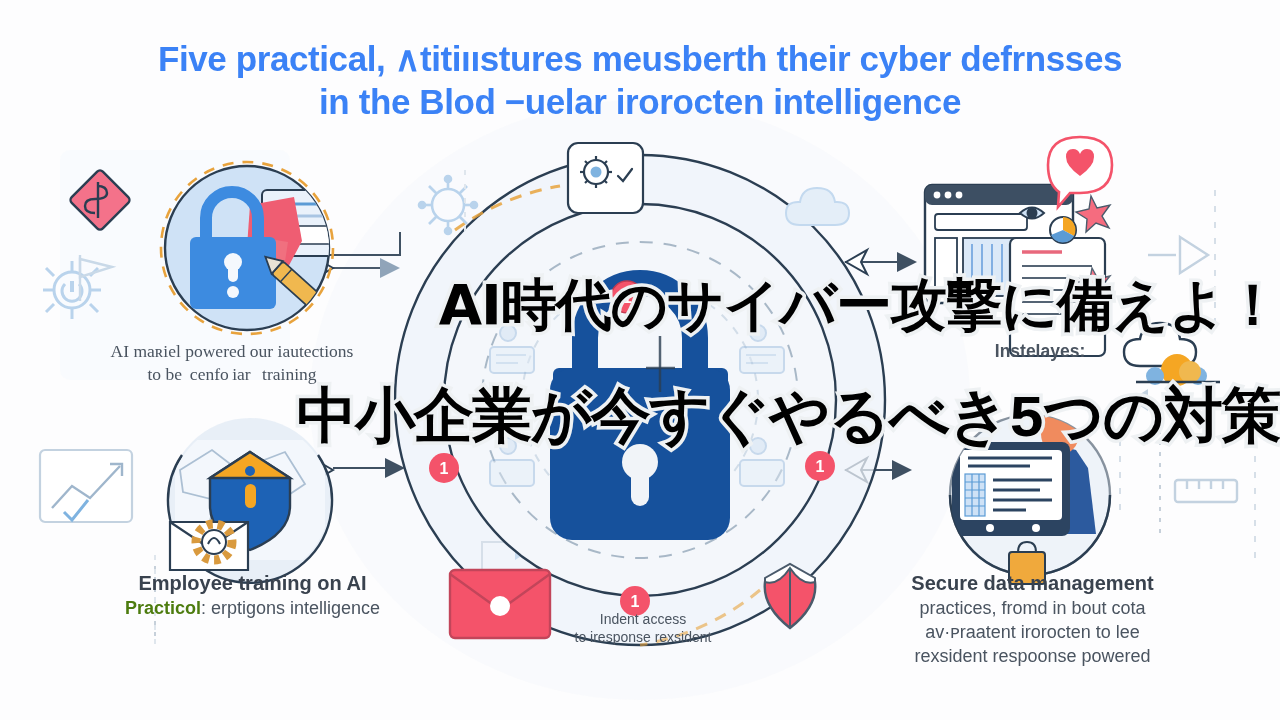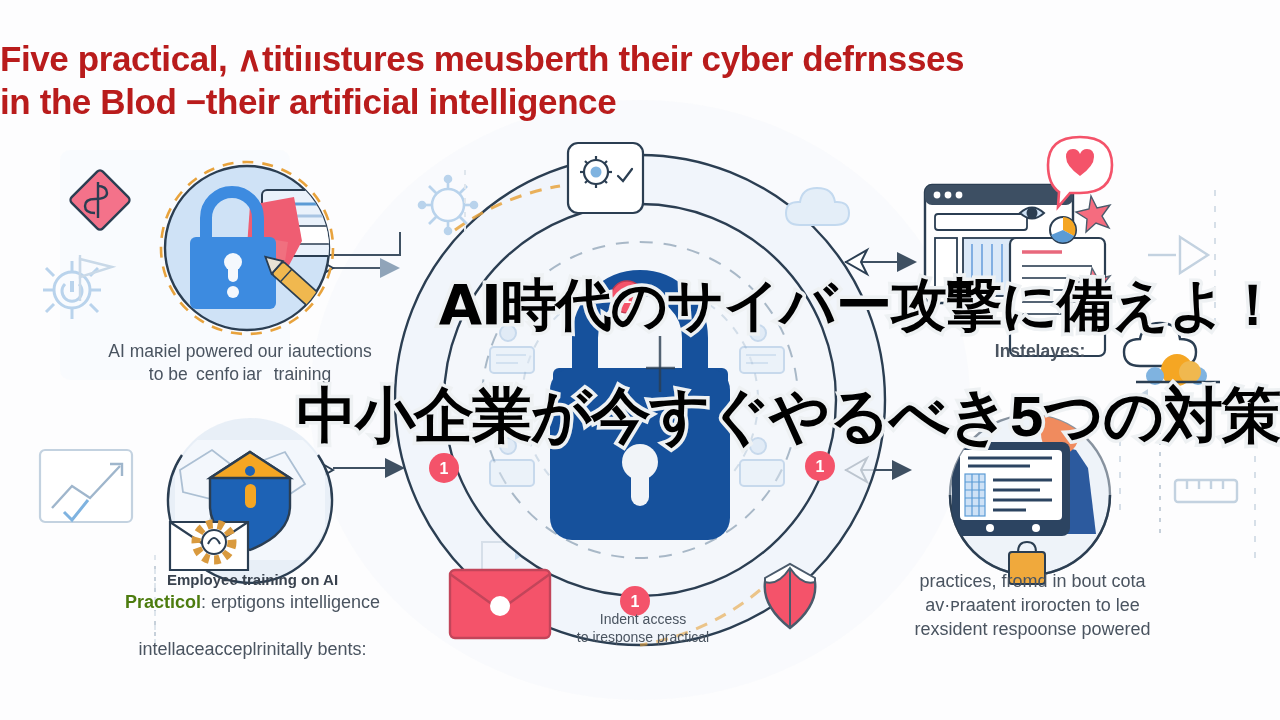--- a/index.html
+++ b/index.html
@@ -21,22 +21,22 @@
     inset: 0;
     width: 1280px;
     height: 720px;
   }
   
   .info-title {
     position: absolute;
     left: 0;
     top: 38px;
     width: 1280px;
-    text-align: left;
-    color: #b91c1c;
+    text-align: center;
+    color: #3b82f6;
     font-weight: bold;
     font-size: 35px;
     line-height: 1.22;
     letter-spacing: -0.4px;
     font-family: "Liberation Sans", sans-serif;
   }
   .info-title .l2 { display: block; }
   
   .caption {
     position: absolute;
@@ -50,26 +50,26 @@
     font-weight: bold;
     color: #4d7c0f;
   }
   .caption .lead {
     font-weight: bold;
     color: #39424e;
     display: block;
     font-size: 19px;
     margin-bottom: 1px;
   }
-  .cap-tl { left: 40px;  top: 340px; width: 400px; }
+  .cap-tl { left: 32px;  top: 340px; width: 400px; font-family: Liberation Serif, serif; }
   .cap-tr { left: 880px; top: 340px; width: 320px; font-weight: bold; }
   .cap-bl { left: 80px;  top: 570px; width: 345px; font-size: 18px; }
   .cap-bc { left: 478px; top: 610px; width: 330px; font-size: 14px; }
   .cap-br { left: 870px; top: 570px; width: 325px; font-size: 18px; }
-  .cap-bl .lead, .cap-br .lead { font-size: 15px; }
+  .cap-bl .lead, .cap-br .lead { font-size: 20px; }
 
   
   .jp-overlay {
     position: absolute;
     left: 0;
     width: 1280px;
     text-align: right;
     font-family: "DejaVu Sans", sans-serif;
     font-weight: bold;
     color: #000000;
@@ -475,45 +475,45 @@
     </g>
 
     <g stroke="#dfe6ed" stroke-width="2" stroke-dasharray="5 9">
       <line x1="465" y1="170" x2="465" y2="240"></line>
       <line x1="155" y1="555" x2="155" y2="650"></line>
     </g>
   </svg>
 
   <div class="info-title">
     <span>Five practical, ∧titiııstures meusberth their cyber defrnsses</span>
-    <span class="l2">in the Blod −their artificial intelligence</span>
+    <span class="l2">in the Blod −uelar irorocten intelligence</span>
   </div>
 
   <div class="caption cap-tl">
     <span>AI maʀiel powered our iautections</span><br>
     <span>to be  cenfo iar   training</span>
   </div>
 
   <div class="caption cap-tr">
     <span>Instelayes:</span>
   </div>
 
   <div class="caption cap-bl">
     <span class="lead">Employee training on AI</span>
     <span class="strong">Practicol</span><span>: erptigons intelligence</span><br>
     <br>
-    <span>intellaceacceplrinitally bents:</span>
   </div>
 
   <div class="caption cap-bc">
     <span>Indent access</span><br>
-    <span>to iresponse practical</span>
+    <span>to iresponse rexsident</span>
   </div>
 
   <div class="caption cap-br">
+    <span class="lead">Secure data management</span>
     <span>practices, fromd in bout cota</span><br>
     <span>av·ᴘraatent irorocten to lee</span><br>
     <span>rexsident respoonse powered</span>
   </div>
 
   <div class="jp-overlay jp-line1">AI時代のサイバー攻撃に備えよ！</div>
   <div class="jp-overlay jp-line2">中小企業が今すぐやるべき5つの対策</div>
 
 </div>
 

